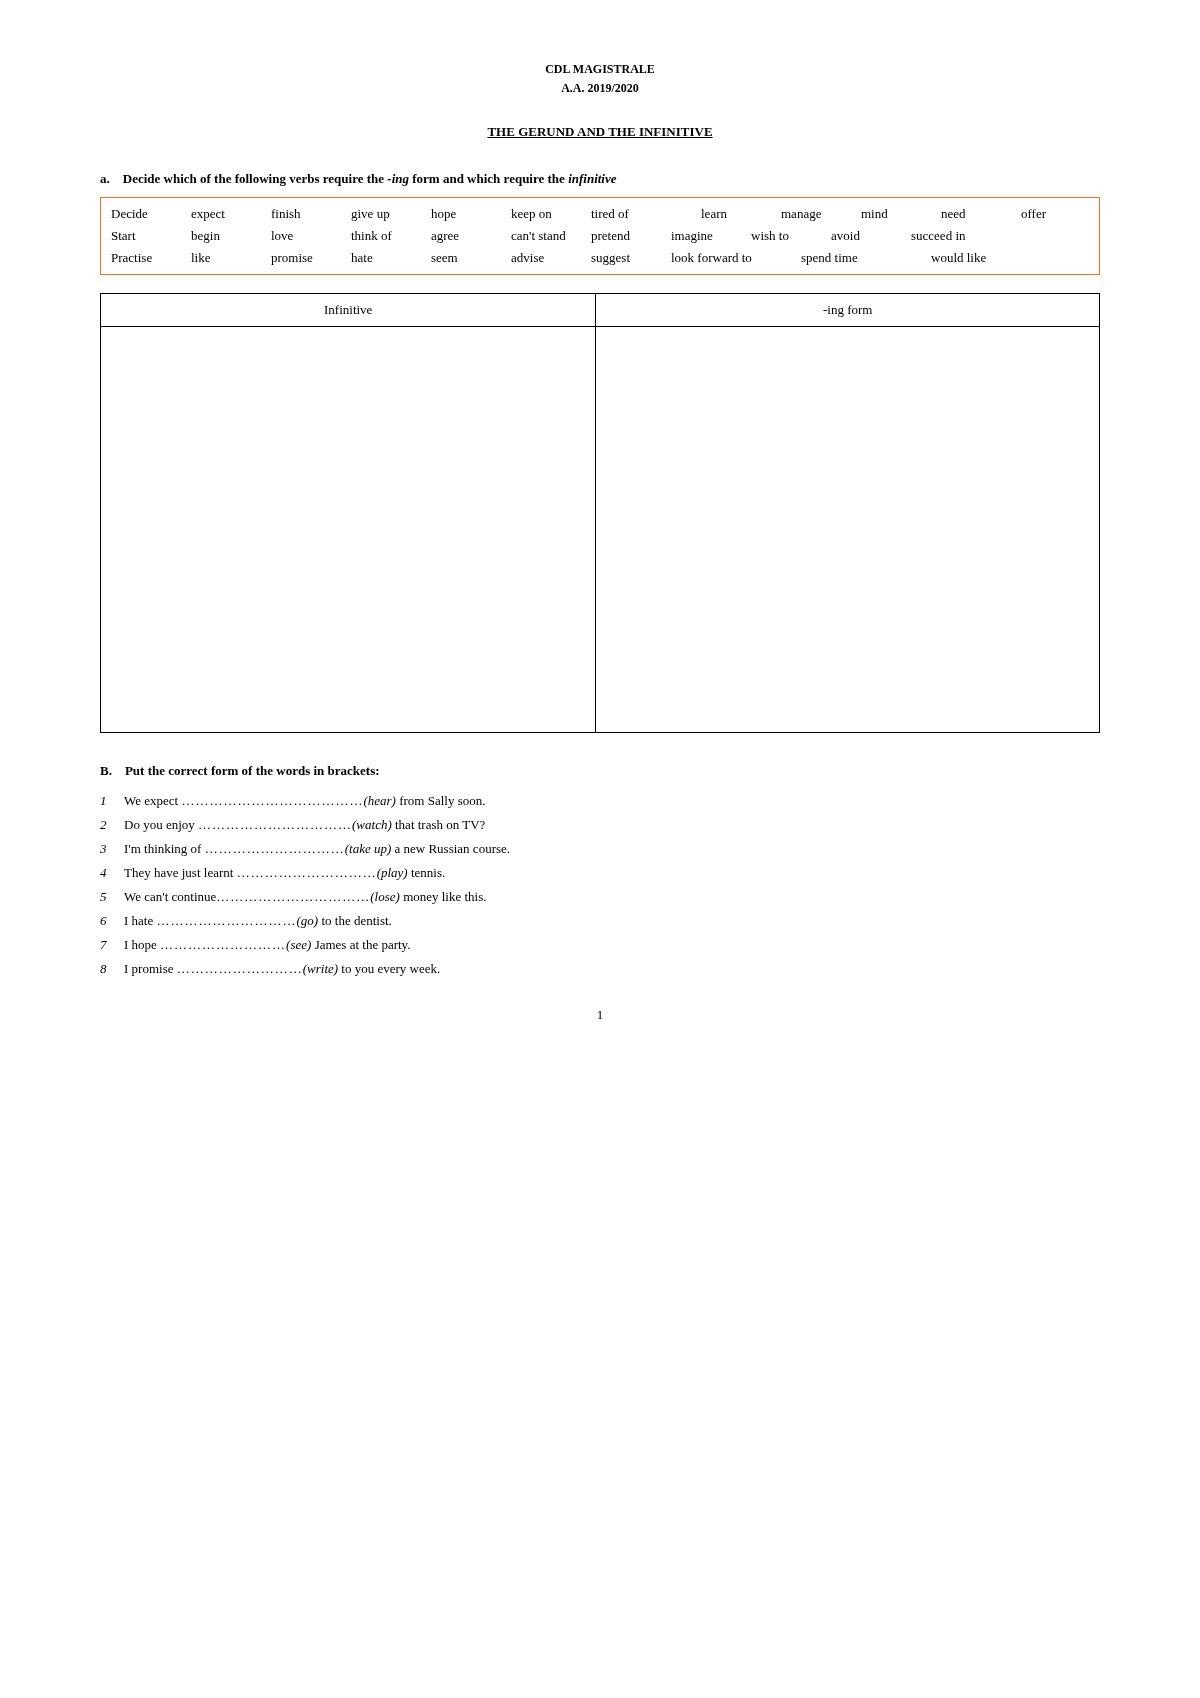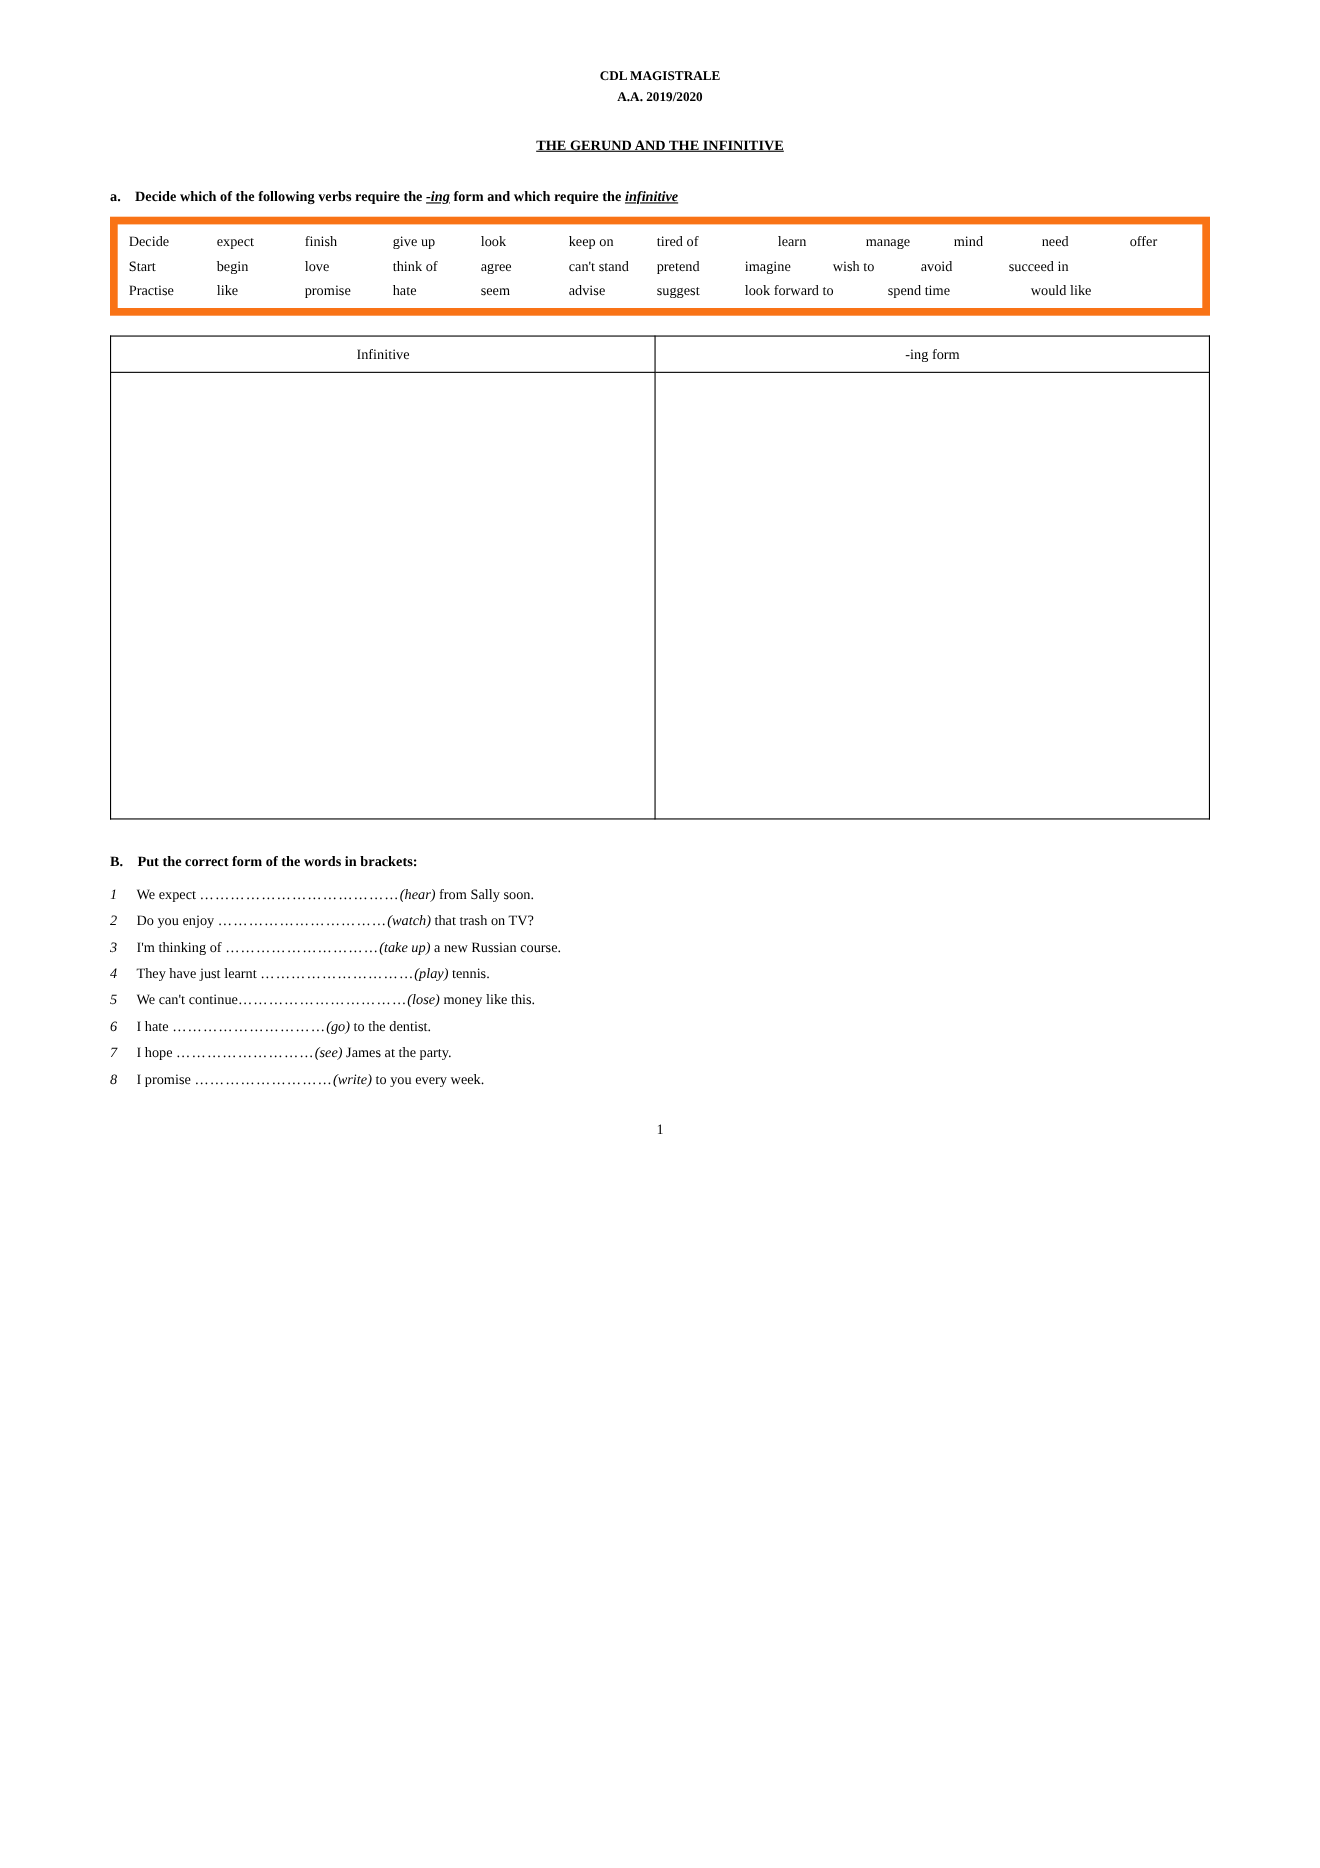--- a/index.html
+++ b/index.html
@@ -46,25 +46,24 @@
     }
 
     .exercise-a .instruction {
       font-weight: bold;
       font-size: 13px;
       margin-bottom: 10px;
     }
 
     .exercise-a .instruction em {
       font-style: italic;
-      text-decoration: underline;
     }
 
     .word-bank {
-      border: 7px solid #f97316;
+      border: 1px solid #f97316;
       padding: 8px 10px;
       margin-bottom: 18px;
     }
 
     .word-bank .word-row {
       display: flex;
       flex-wrap: nowrap;
       gap: 0;
       margin-bottom: 6px;
       align-items: baseline;
@@ -178,21 +177,21 @@
       &nbsp;&nbsp;
       <span>Decide which of the following verbs require the </span><em>-ing</em><span> form and which require the </span><em>infinitive</em>
     </div>
 
     <div class="word-bank">
       <div class="word-row">
         <span class="word-item">Decide</span>
         <span class="word-item">expect</span>
         <span class="word-item">finish</span>
         <span class="word-item">give up</span>
-        <span class="word-item">look</span>
+        <span class="word-item">hope</span>
         <span class="word-item">keep on</span>
         <span class="word-item wide">tired of</span>
         <span class="word-item">learn</span>
         <span class="word-item">manage</span>
         <span class="word-item">mind</span>
         <span class="word-item">need</span>
         <span class="word-item">offer</span>
       </div>
       <div class="word-row">
         <span class="word-item">Start</span>

